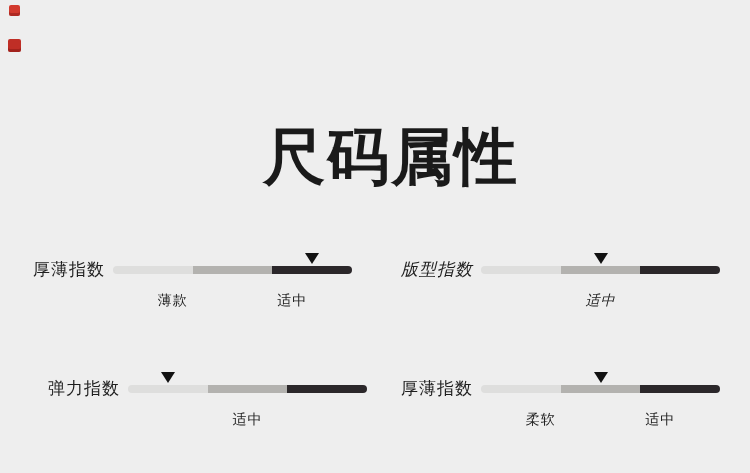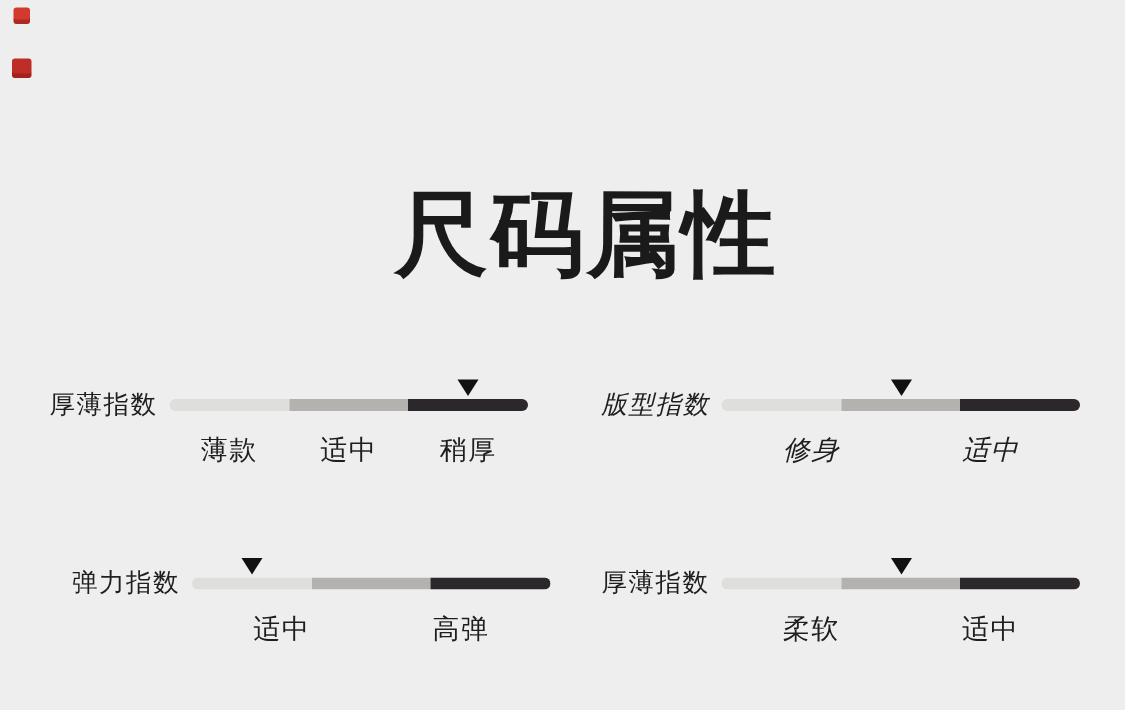--- a/index.html
+++ b/index.html
@@ -68,21 +68,21 @@
   }
   .levels {
     position: absolute;
     left: 80px; top: 42px;
     width: 239px;
     display: flex;
   }
   .lvl {
     flex: 1;
     text-align: center;
-    font-size: 18px;
+    font-size: 14px;
     line-height: 22px;
     letter-spacing: 1px;
     color: #1e1e1e;
     white-space: nowrap;
   }
   
   #ind0 { left: 33px;  top: 247px; }
   #ind1 { left: 401px; top: 247px; font-style: italic; }
   #ind2 { left: 48px;  top: 366px; }
   #ind3 { left: 401px; top: 366px; }
@@ -101,49 +101,46 @@
     <div class="ind-label">厚薄指数</div>
     <div class="marker" style="left: 272px; border-top-color: rgb(17, 17, 17);"></div>
     <div class="bar">
       <div class="seg" style="background: rgb(222, 222, 221);"></div>
       <div class="seg" style="background: rgb(179, 178, 175);"></div>
       <div class="seg" style="background: rgb(43, 39, 42);"></div>
     </div>
     <div class="levels">
       <span class="lvl">薄款</span>
       <span class="lvl">适中</span>
-      <span class="lvl">稍厚</span>
     </div>
   </section>
 
   <section class="indicator" id="ind1">
     <div class="ind-label">版型指数</div>
     <div class="marker" style="left: 192.5px; border-top-color: rgb(17, 17, 17);"></div>
     <div class="bar">
       <div class="seg" style="background: rgb(222, 222, 221);"></div>
       <div class="seg" style="background: rgb(179, 178, 175);"></div>
       <div class="seg" style="background: rgb(43, 39, 42);"></div>
     </div>
     <div class="levels">
-      <span class="lvl">修身</span>
       <span class="lvl">适中</span>
     </div>
   </section>
 
   <section class="indicator" id="ind2">
     <div class="ind-label">弹力指数</div>
     <div class="marker" style="left: 113px; border-top-color: rgb(17, 17, 17);"></div>
     <div class="bar">
       <div class="seg" style="background: rgb(222, 222, 221);"></div>
       <div class="seg" style="background: rgb(179, 178, 175);"></div>
       <div class="seg" style="background: rgb(43, 39, 42);"></div>
     </div>
     <div class="levels">
       <span class="lvl">适中</span>
-      <span class="lvl">高弹</span>
     </div>
   </section>
 
   <section class="indicator" id="ind3">
     <div class="ind-label">厚薄指数</div>
     <div class="marker" style="left: 192.5px; border-top-color: rgb(17, 17, 17);"></div>
     <div class="bar">
       <div class="seg" style="background: rgb(222, 222, 221);"></div>
       <div class="seg" style="background: rgb(179, 178, 175);"></div>
       <div class="seg" style="background: rgb(43, 39, 42);"></div>

